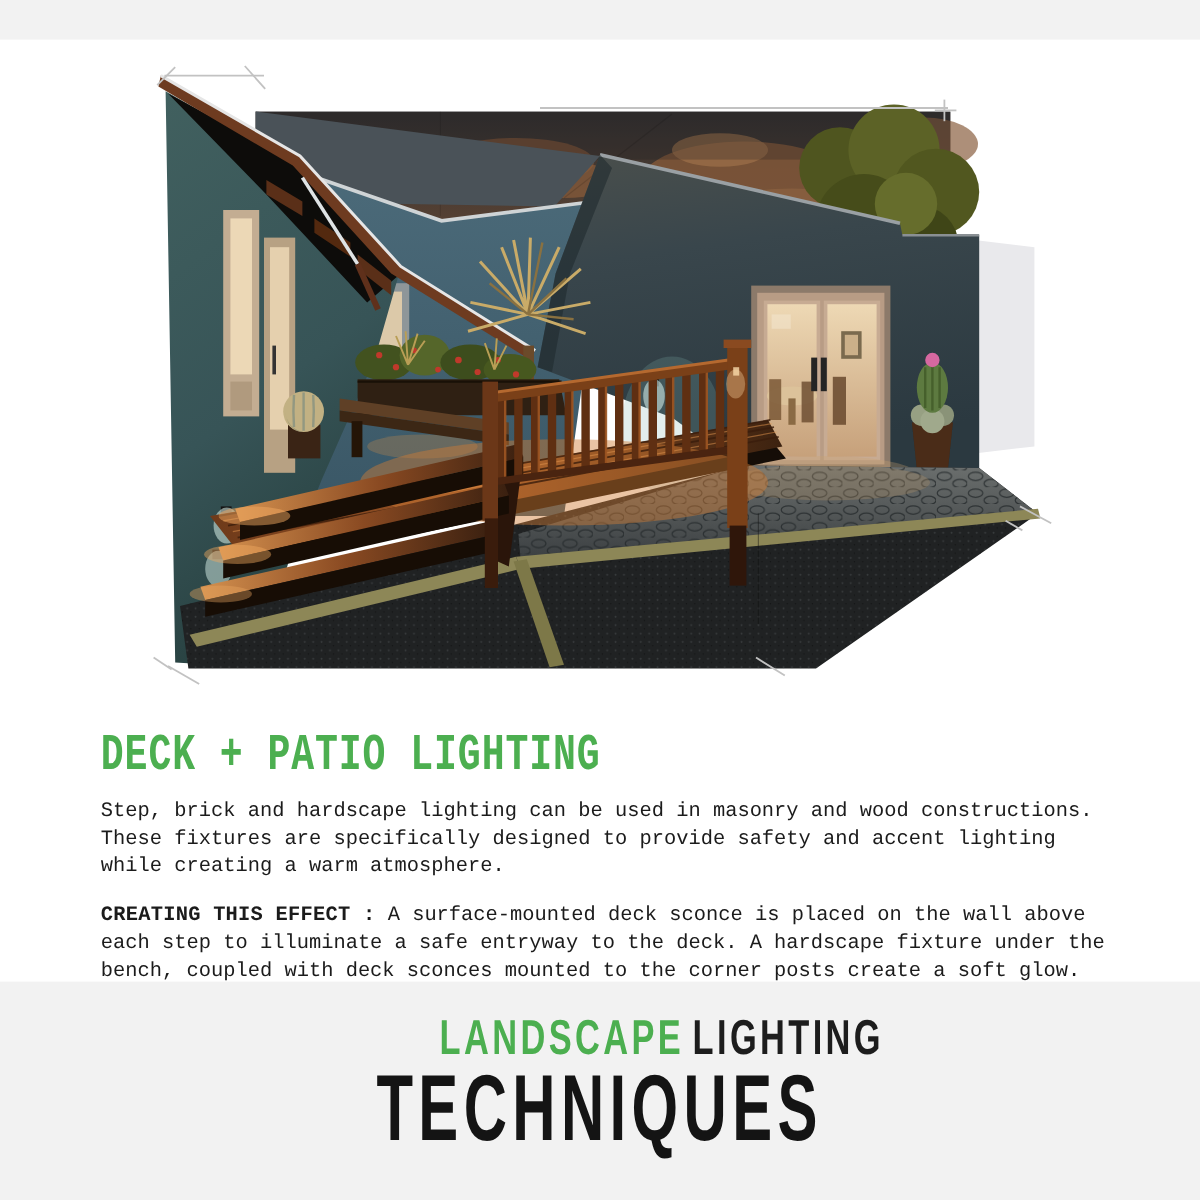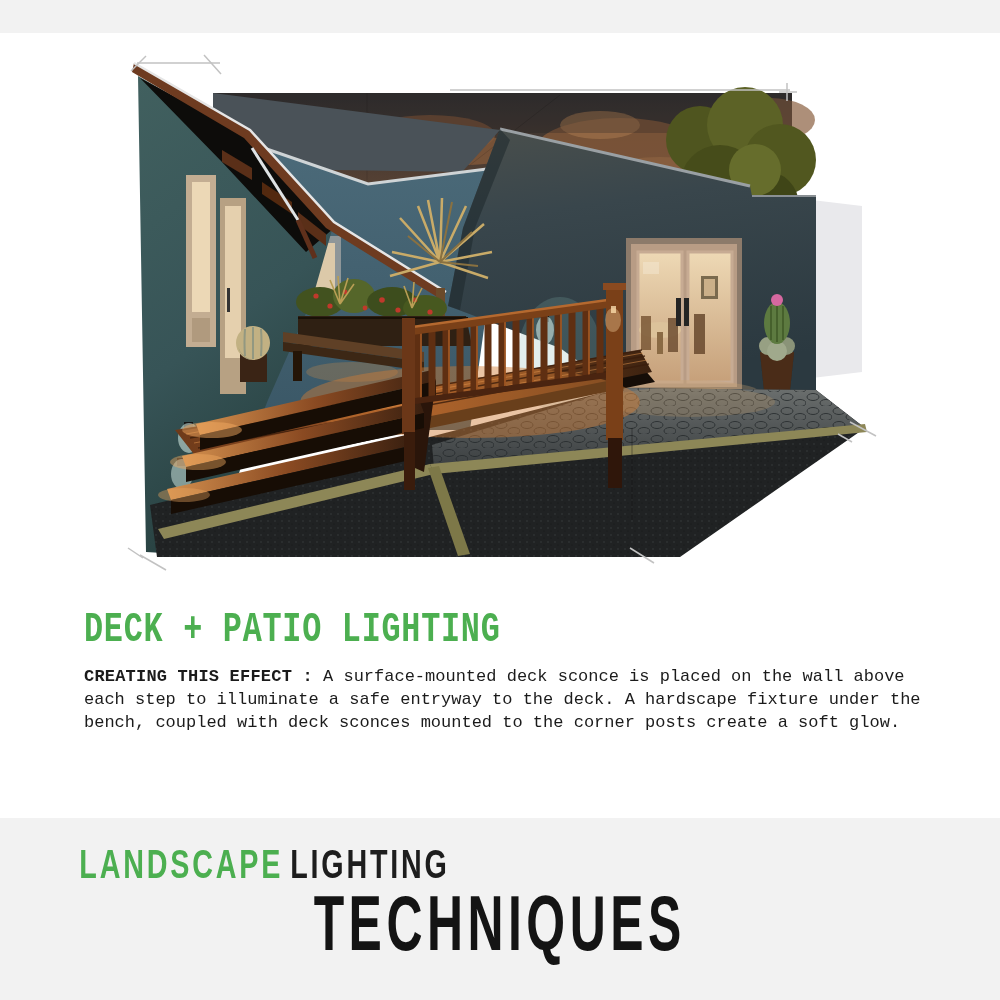--- a/index.html
+++ b/index.html
@@ -15,21 +15,21 @@
   .headline{
     font-weight:bold;font-size:43px;line-height:1;color:var(--accent-green,#4caf50);
     letter-spacing:1px;white-space:nowrap;
     display:inline-block;transform:scaleX(0.74);transform-origin:left top;
     margin:0 0 14px 0;
   }
   .para{font-size:17px;line-height:23px;margin:0 0 18px 0;color:#1b1b1b;}
   .para b{letter-spacing:0.2px;text-align:right;}
   .footer-band{position:absolute;left:0;top:818px;width:1000px;height:182px;background:var(--band-gray,#f2f2f2);}
   .brand-line{
-    position:absolute;top:26px;left:0;width:816px;text-align:left;
+    position:absolute;top:26px;left:0;width:816px;text-align:right;
     font-size:41px;font-weight:bold;line-height:1;white-space:nowrap;
   }
   .brand-line .inner{display:inline-block;transform:scaleX(0.70);transform-origin:center top;letter-spacing:4px;}
   .brand-primary{color:var(--accent-green,#4caf50);margin-right:10px;}
   .brand-secondary{color:#1d1d1d;}
   .footer-title{
     position:absolute;top:66px;left:0;width:1000px;text-align:center;
     font-size:78px;font-weight:bold;line-height:1;color:#141414;white-space:nowrap;
   }
   .footer-title .inner{display:inline-block;transform:scaleX(0.64);transform-origin:center top;letter-spacing:7px;}
@@ -327,20 +327,21 @@
     <line x1="838" y1="434" x2="852" y2="442"></line>
     <line x1="630" y1="548" x2="654" y2="563"></line>
     <line x1="140" y1="555" x2="166" y2="570"></line>
     <line x1="128" y1="548" x2="143" y2="558"></line>
   </g>
 </svg>
 </div>
 
 <div class="article">
   <h1 class="headline">DECK + PATIO LIGHTING</h1>
+  <p class="para">Step, brick and hardscape lighting can be used in masonry and wood constructions. These fixtures are specifically designed to provide safety and accent lighting while creating a warm atmosphere.</p>
   <p class="para">
     <b>CREATING THIS EFFECT :</b>
     <span>A surface-mounted deck sconce is placed on the wall above each step to illuminate a safe entryway to the deck. A hardscape fixture under the bench, coupled with deck sconces mounted to the corner posts create a soft glow.</span>
   </p>
 </div>
 
 <div class="footer-band">
   <div class="brand-line">
     <span class="inner">
       <span class="brand-primary">LANDSCAPE</span><span class="brand-secondary">LIGHTING</span>

